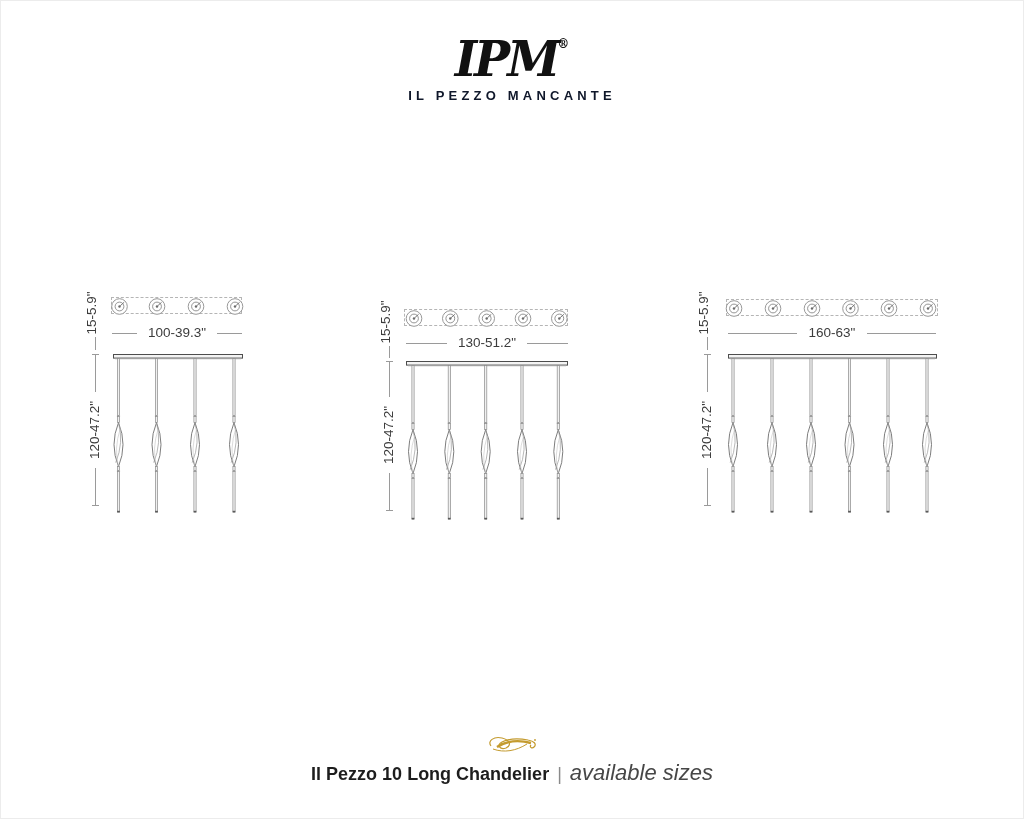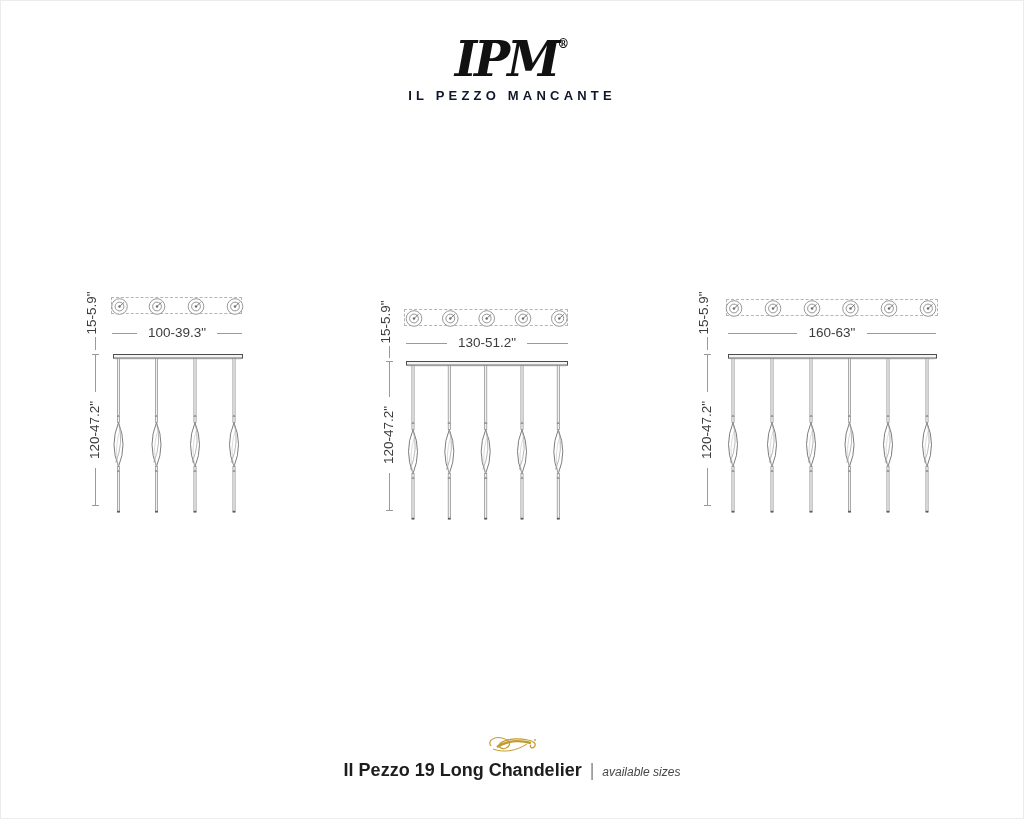--- a/index.html
+++ b/index.html
@@ -28,21 +28,21 @@
   .tick-h{position:absolute;width:7px;height:1px;background:#9a9a9a;}
   .vdim-label{background:#fff;padding:0 3px;}
   .sideview{position:absolute;overflow:visible;display:block;}
 
   
   .ornament{position:absolute;left:483px;top:731px;}
   .caption{position:absolute;left:0;top:759px;width:100%;display:flex;justify-content:center;
            align-items:baseline;gap:8px;}
   .caption .product{font-size:18px;font-weight:bold;color:#1d1d1d;}
   .caption .sep{font-size:18px;color:#8a8a8a;font-weight:normal;}
-  .caption .note{font-size:12px;font-style:italic;color:#474747;}
+  .caption .note{font-size:22px;font-style:italic;color:#474747;}
 </style>
 </head>
 <body>
 
 <div class="page">
 
   <svg width="0" height="0" style="position:absolute" aria-hidden="true">
     <defs>
       <g id="mount">
         <circle r="7.8" fill="#ffffff" stroke="#8c8c8c" stroke-width="0.9"></circle>
@@ -157,18 +157,18 @@
     <span class="rot vdim-label" style="left:-4px;top:137px;width:76px;">120-47.2"</span>
   </section>
 
   <svg class="ornament" width="58" height="24" viewBox="0 0 58 24">
     <path d="M7 14 C3 9 10 4 18 6 C26 8 28 13 22 16 C16 18 12 13 18 10 C24 7 34 6 44 8 C50 9 53 12 50 15 C48 17 45 15 47 13" fill="none" stroke="#c49b2f" stroke-width="1.2"></path>
     <path d="M9 17 C20 21 32 19 43 12" fill="none" stroke="#c49b2f" stroke-width="1"></path>
     <path d="M13 15 C24 8 36 8 47 11" fill="none" stroke="#c49b2f" stroke-width="2.4"></path>
     <circle cx="51" cy="8" r="0.9" fill="#c49b2f"></circle>
   </svg>
   <div class="caption">
-    <span class="product">Il Pezzo 19 Long Chandelier</span>
+    <span class="product">Il Pezzo 10 Long Chandelier</span>
     <span class="sep">|</span>
     <span class="note">available sizes</span>
   </div>
 
 </div>
 
 </body></html>

